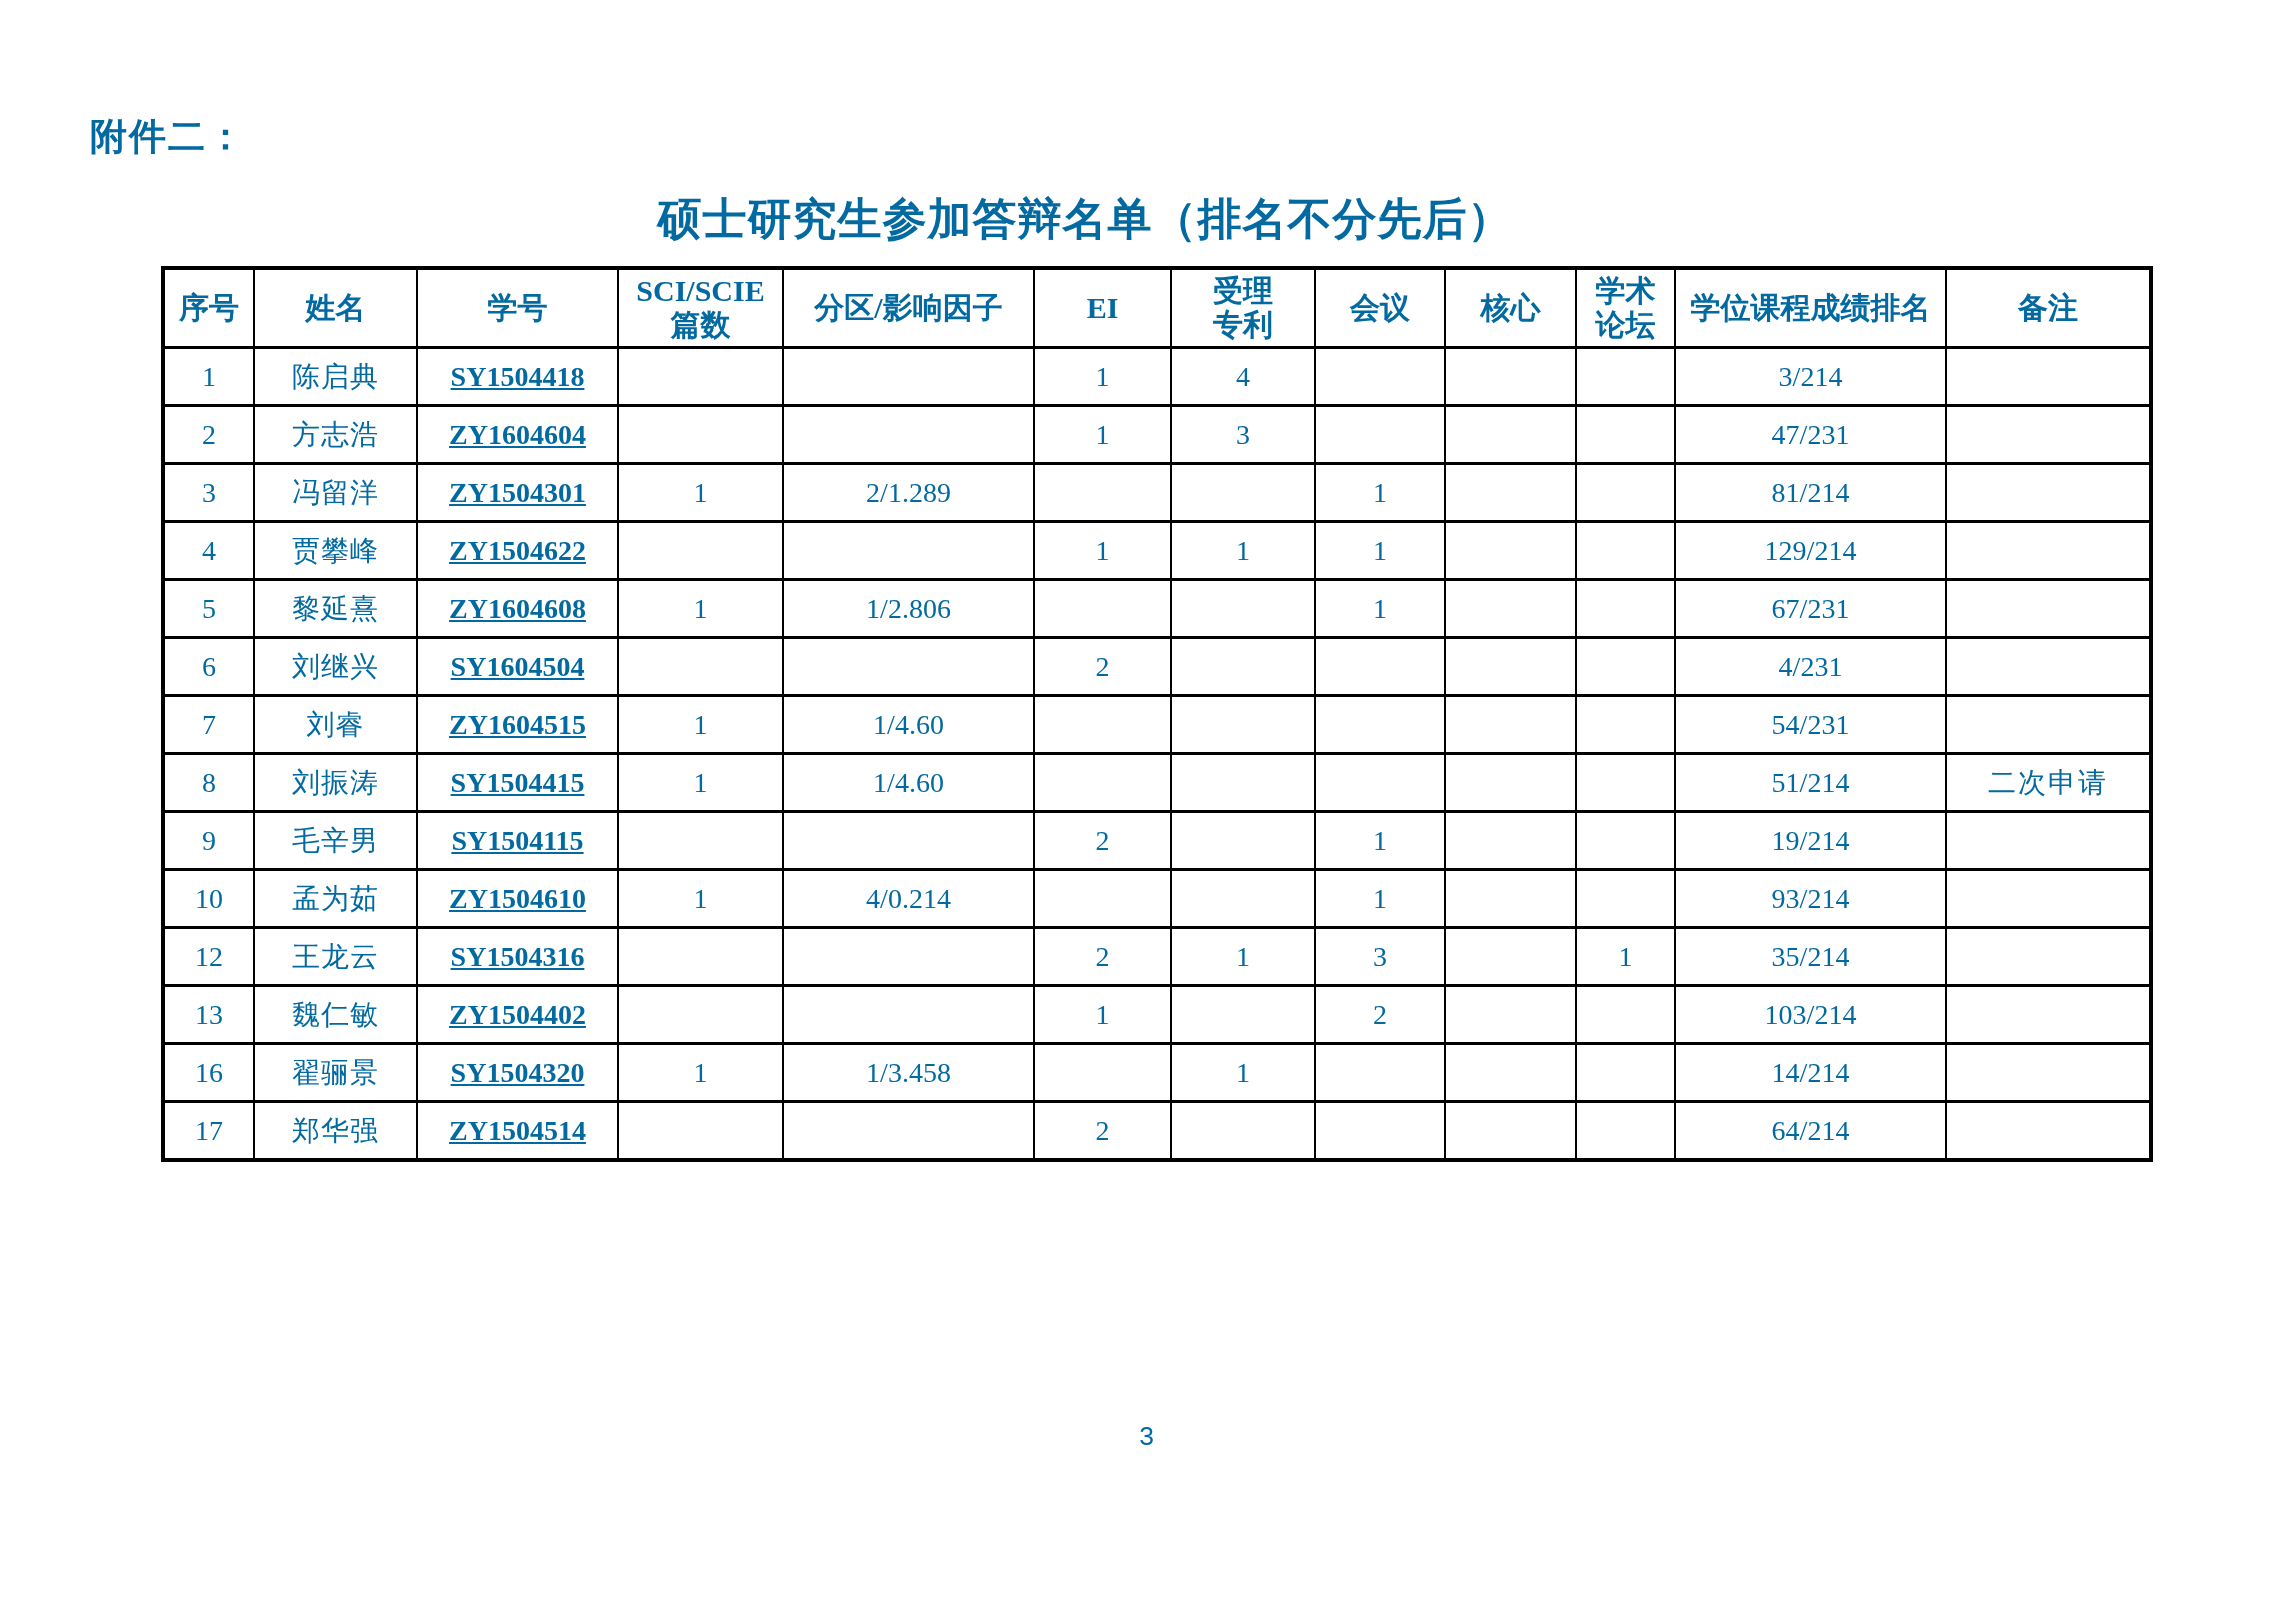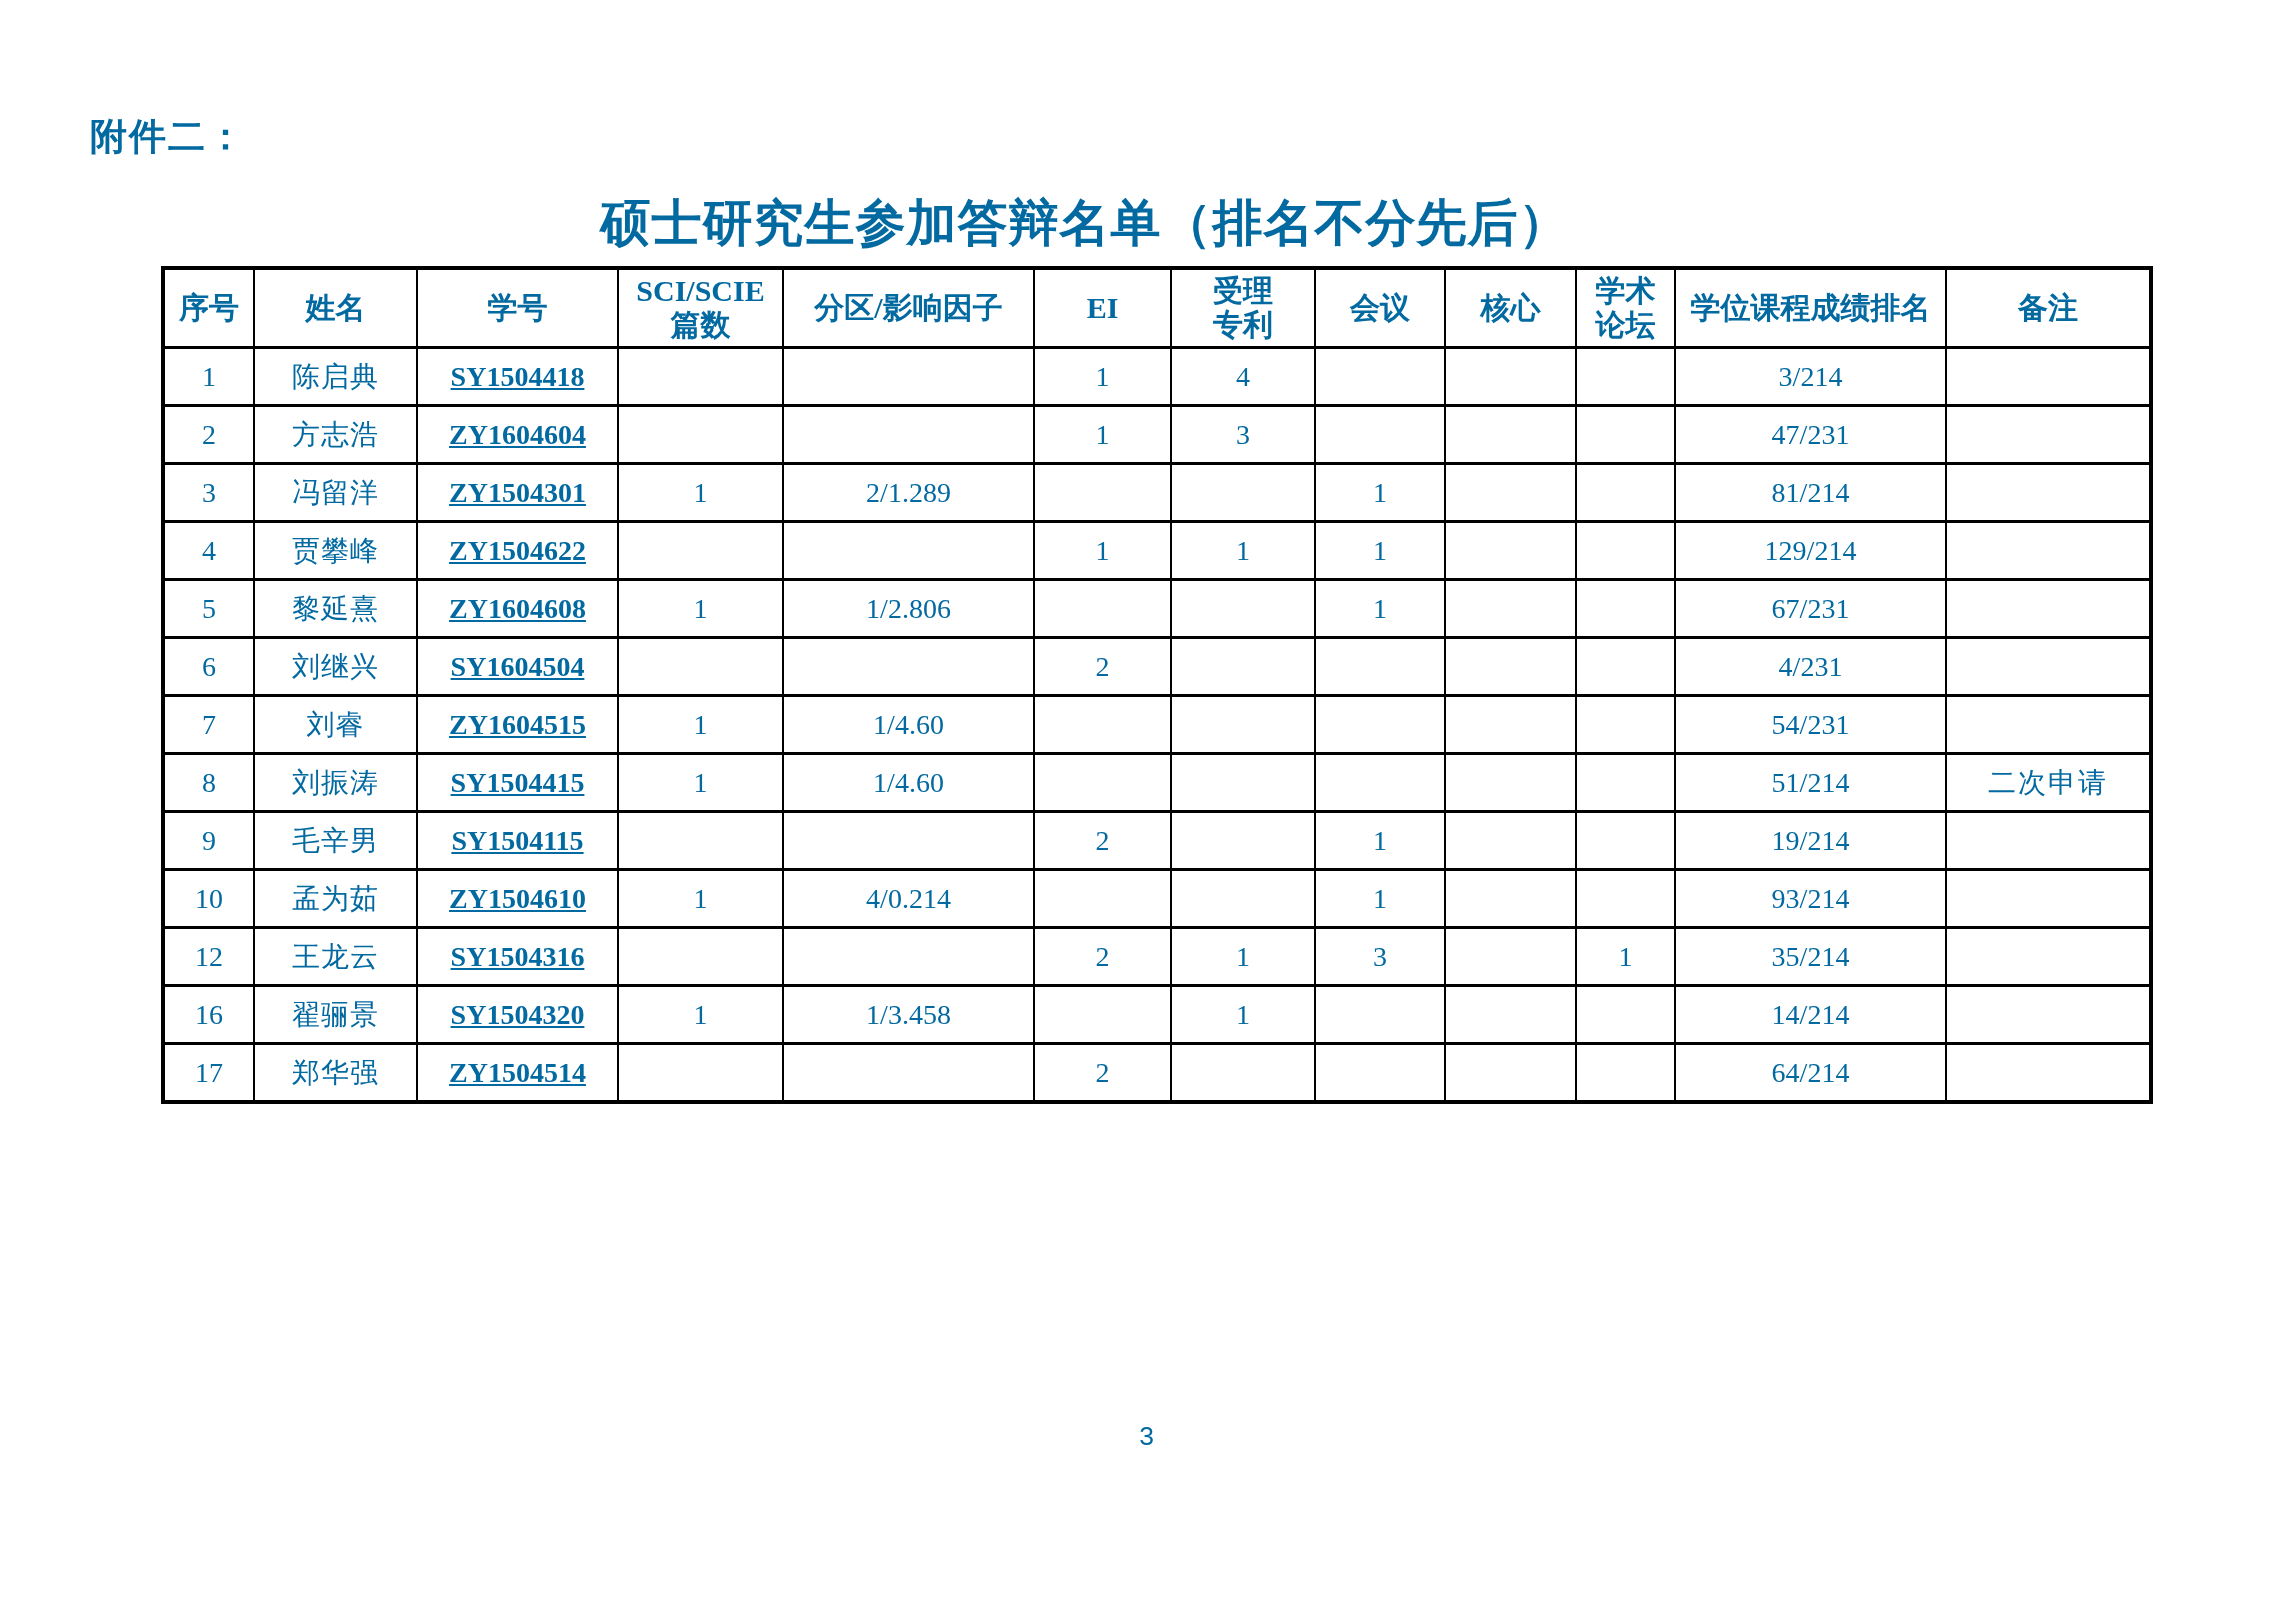--- a/index.html
+++ b/index.html
@@ -13,21 +13,21 @@
   }
   .attachment{
     position:absolute;left:90px;top:112px;
     font-size:37px;font-weight:bold;
     font-family:"Liberation Sans", sans-serif;
     letter-spacing:2px;
   }
   .title{
     position:absolute;left:0;top:190px;width:2170px;
     text-align:center;
-    font-size:50px;font-weight:bold;
+    font-size:44px;font-weight:bold;
     font-family:"Liberation Serif", serif;
     letter-spacing:1px;
   }
   table.roster{
     position:absolute;left:161px;top:266px;
     width:1988px;
     border-collapse:collapse;table-layout:fixed;
     border:4.9px solid #000;
   }
   table.roster th, table.roster td{
@@ -254,20 +254,34 @@
           <td class="c-impact"></td>
           <td class="c-ei">2</td>
           <td class="c-patent">1</td>
           <td class="c-conference">3</td>
           <td class="c-core"></td>
           <td class="c-forum">1</td>
           <td class="c-rank">35/214</td>
           <td class="c-note"></td>
         </tr>
         <tr>
+          <td class="c-no">13</td>
+          <td class="c-name">魏仁敏</td>
+          <td class="c-student_id">ZY1504402</td>
+          <td class="c-sci"></td>
+          <td class="c-impact"></td>
+          <td class="c-ei">1</td>
+          <td class="c-patent"></td>
+          <td class="c-conference">2</td>
+          <td class="c-core"></td>
+          <td class="c-forum"></td>
+          <td class="c-rank">103/214</td>
+          <td class="c-note"></td>
+        </tr>
+        <tr>
           <td class="c-no">16</td>
           <td class="c-name">翟骊景</td>
           <td class="c-student_id">SY1504320</td>
           <td class="c-sci">1</td>
           <td class="c-impact">1/3.458</td>
           <td class="c-ei"></td>
           <td class="c-patent">1</td>
           <td class="c-conference"></td>
           <td class="c-core"></td>
           <td class="c-forum"></td>

